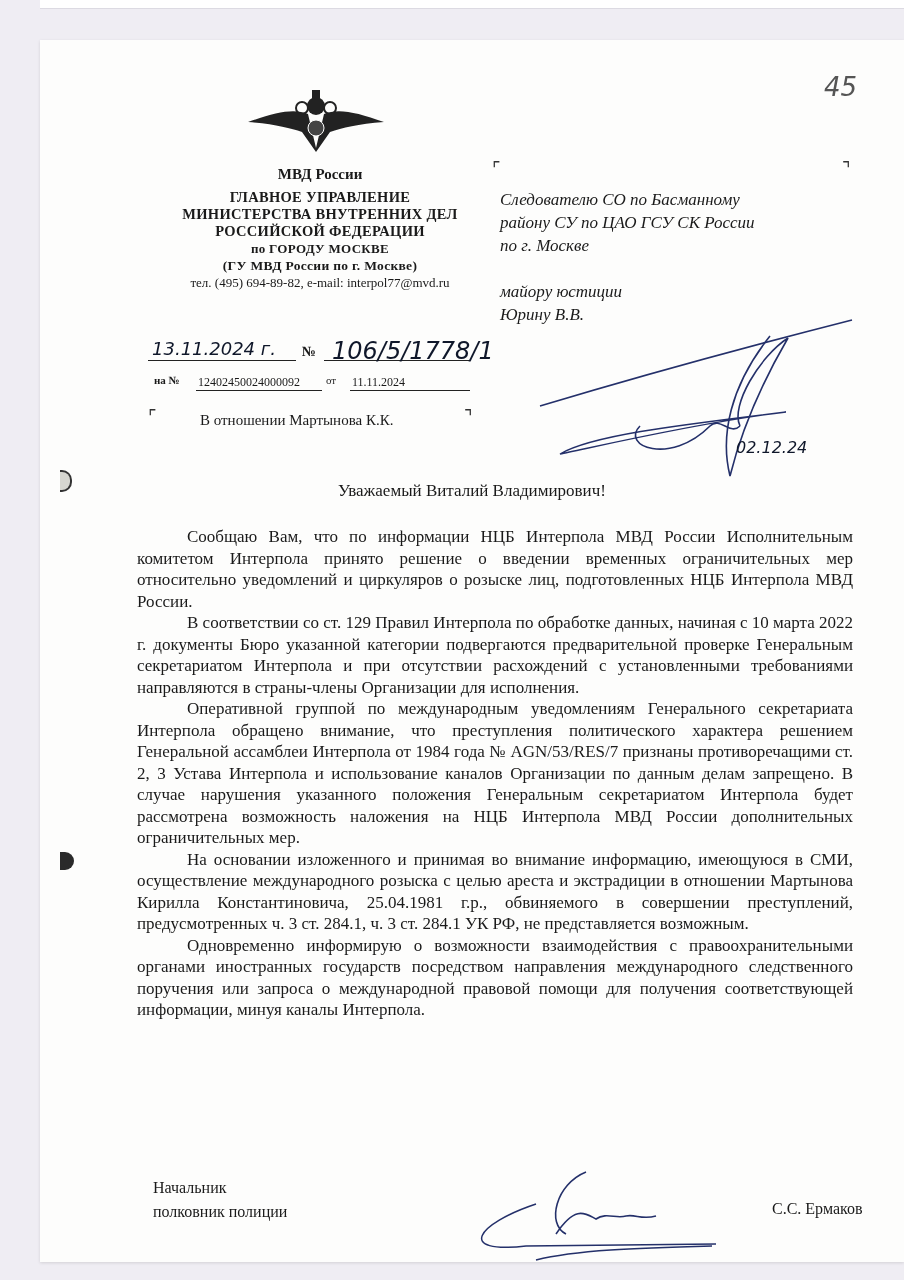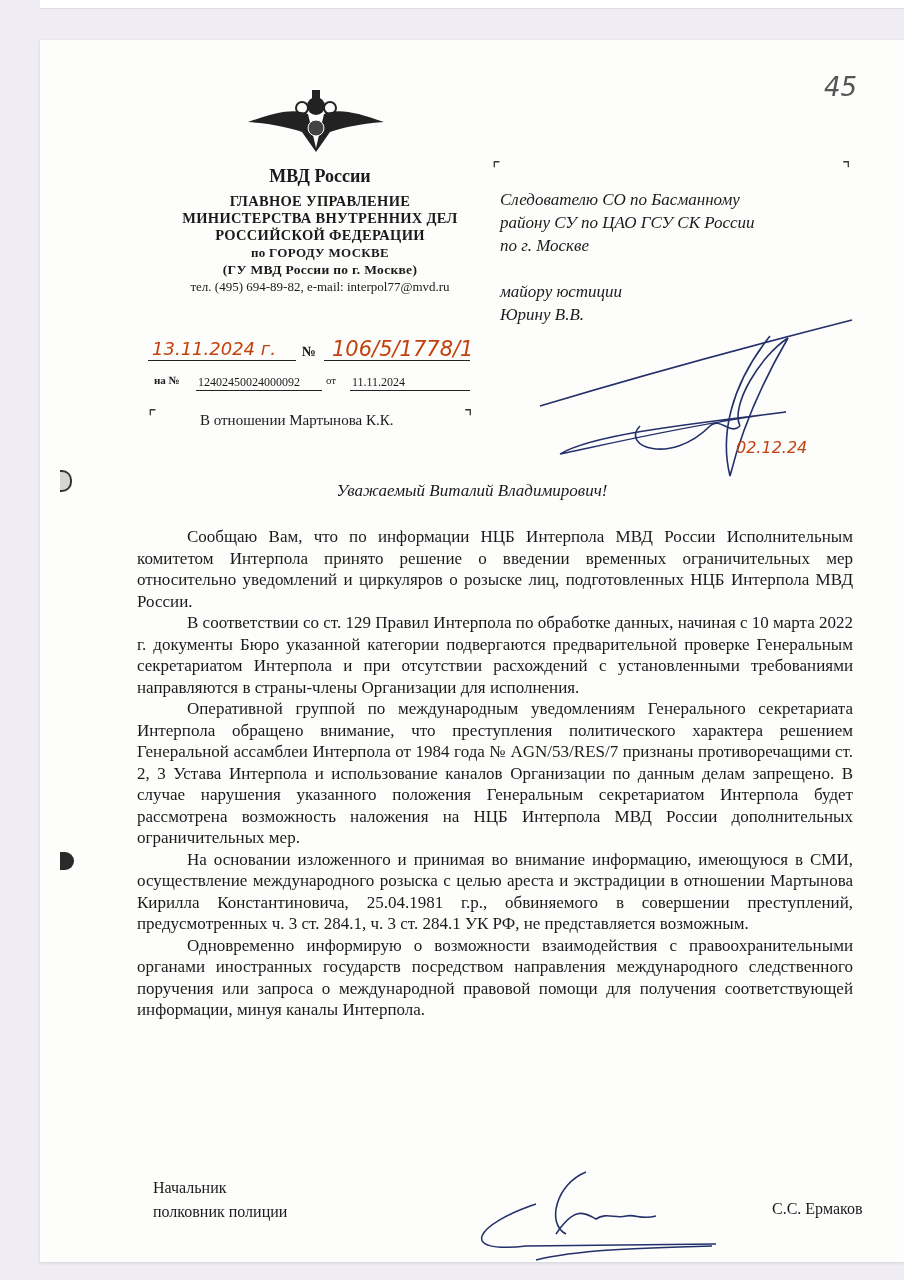--- a/index.html
+++ b/index.html
@@ -19,30 +19,30 @@
     background:#fdfdfc;
     box-shadow:0 1px 3px rgba(0,0,0,0.12);
   }
   .abs { position:absolute; }
   .hole {
     position:absolute; width:14px; height:18px; border-radius:0 10px 10px 0;
     background:#2a2a2a;
   }
   .hole.light { background:#d6d6d0; border:2px solid #333; border-left:none; width:10px; }
   .left-header { position:absolute; left:100px; top:122px; width:360px; text-align:center; }
-  .mvd { font-weight:bold; font-size:18px; margin-top:4px; }
+  .mvd { font-weight:bold; font-size:15px; margin-top:4px; }
   .org { font-weight:bold; font-size:14.5px; line-height:17px; margin-top:6px; letter-spacing:0.3px; }
   .dept { font-weight:bold; font-size:13.5px; line-height:17px; }
   .addr { font-size:13px; line-height:17px; }
   .row { position:absolute; font-size:11px; }
   .uline { position:absolute; border-bottom:1px solid #222; }
-  .hand { font-family:"DejaVu Sans", sans-serif; font-style:italic; color:#c2410c; }
+  .hand { font-family:"DejaVu Sans", sans-serif; font-style:italic; color:#0f172a; }
   .bracket { position:absolute; font-size:18px; color:#333; font-family:"DejaVu Sans", sans-serif; }
   .addressee { position:absolute; left:460px; top:148px; width:340px; text-align:left; font-size:17px; line-height:23px;font-style:italic; }
-  .salutation { position:absolute; left:0; width:864px; top:441px; text-align:center; font-size:17px;font-style:italic; }
+  .salutation { position:absolute; left:0; width:864px; top:441px; text-align:center; font-size:17px; }
   .body-text {
     position:absolute; left:97px; top:486px; width:716px;
     font-size:17px; line-height:21.5px; text-align:justify;
   }
   .body-text p { margin:0; text-indent:50px; }
   .sig-left { position:absolute; left:97px; top:1136px; font-size:16px; line-height:24px;margin-left:16px; }
   .sig-name { position:absolute; left:732px; top:1160px; font-size:16px; }
   .page-num { position:absolute; left:784px; top:32px; font-size:26px; color:#555; font-family:"DejaVu Sans", sans-serif; }
 </style>
 </head>
@@ -75,21 +75,21 @@
       <div style="font-size:13px;">по ГОРОДУ МОСКВЕ</div>
       <div class="dept">(ГУ МВД России по г. Москве)</div>
     </div>
     <div class="addr">тел. (495) 694-89-82, e-mail: interpol77@mvd.ru</div>
   </div>
 
   <div class="uline" style="left:108px;top:320px;width:148px;"></div>
   <div class="abs hand" style="left:112px;top:298px;font-size:18px;">13.11.2024 г.</div>
   <div class="row" style="left:262px;top:304px;font-size:14px;font-weight:bold;">№</div>
   <div class="uline" style="left:284px;top:320px;width:146px;"></div>
-  <div class="abs hand" style="left:292px;top:297px;font-size:21px;">106/5/1778/1</div>
+  <div class="abs hand" style="left:292px;top:297px;font-size:24px;">106/5/1778/1</div>
 
   <div class="row" style="left:114px;top:334px;font-weight:bold;">на №</div>
   <div class="row" style="left:158px;top:335px;font-size:12px;text-align:right;">12402450024000092</div>
   <div class="uline" style="left:156px;top:350px;width:126px;"></div>
   <div class="row" style="left:286px;top:334px;">от</div>
   <div class="row" style="left:312px;top:335px;font-size:12px;">11.11.2024</div>
   <div class="uline" style="left:310px;top:350px;width:120px;"></div>
 
   <div class="bracket" style="left:108px;top:366px;">⌜</div>
   <div class="abs" style="left:160px;top:372px;font-size:15px;">В отношении Мартынова К.К.</div>

